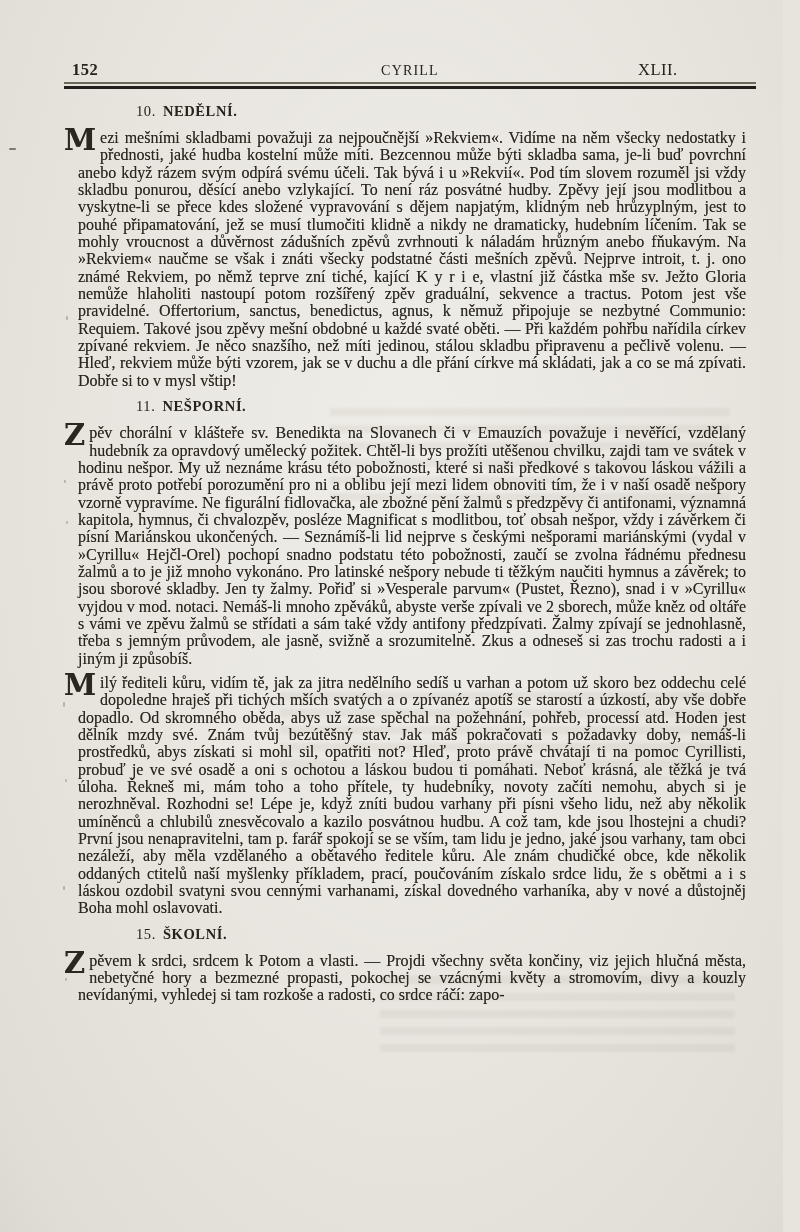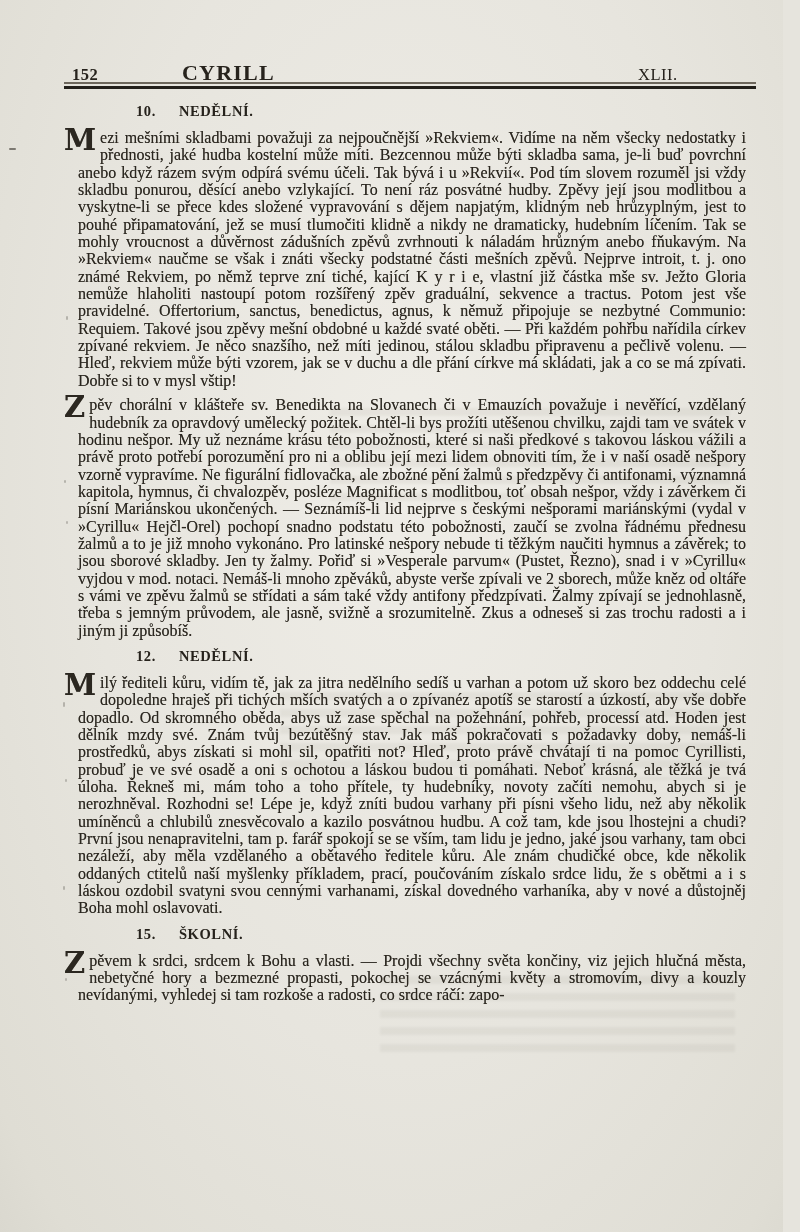--- a/index.html
+++ b/index.html
@@ -14,35 +14,35 @@
     background:
       radial-gradient(ellipse at 52% 38%, #efede7 0%, #e7e5de 55%, #dfddd4 92%, #dad8cf 100%);
     color:#27231d;
   }
   
   .running-head{
     position:absolute;top:60px;left:72px;width:676px;
     display:flex;align-items:baseline;
   }
   .running-head .pageno{flex:0 0 110px;font-size:16.5px;letter-spacing:.5px;font-weight:bold;}
-  .running-head .jtitle{flex:1 1 auto;text-align:left;font-size:22px;font-weight:bold;letter-spacing:1.2px;}
+  .running-head .jtitle{flex:1 1 auto;text-align:center;font-size:14px;font-weight:normal;letter-spacing:1.2px;}
   .running-head .volume{flex:0 0 110px;text-align:left;font-size:16.5px;letter-spacing:.5px;}
   .head-rule{position:absolute;top:82px;left:64px;width:692px;}
   .head-rule .thin{height:1.5px;background:#6d675c;}
   .head-rule .thick{height:3px;background:#221f1a;margin-top:2px;}
   
   .content{
     position:absolute;top:94px;left:78px;width:668px;
   }
   .section-heading{
     margin:9px 0 9px 58px;
     font-size:14.5px;font-weight:bold;letter-spacing:.6px;
     color:#26221c;
   }
-  .section-heading .num{font-weight:bold;margin-right:23px;}
+  .section-heading .num{font-weight:normal;margin-right:7px;}
   .para{
     margin:0 0 7px 0;
     font-size:16px;line-height:17.35px;
     text-align:justify;
     color:#2a261f;
     text-shadow:0 0 .3px rgba(40,36,28,.55);
   }
   .initial{
     float:left;
     font-family:"DejaVu Serif",serif;
@@ -77,31 +77,31 @@
     <div class="thick"></div>
   </div>
 
   <div class="content">
 
     <div class="section-heading">
       <span class="num">10.</span><span>NEDĚLNÍ.</span>
     </div>
     <p class="para"><span class="initial">M</span><span>ezi mešními skladbami považuji za nejpoučnější »Rekviem«. Vidíme na něm všecky nedostatky i přednosti, jaké hudba kostelní může míti. Bezcennou může býti skladba sama, je-li buď povrchní anebo když rázem svým odpírá svému účeli. Tak bývá i u »Rekvií«. Pod tím slovem rozuměl jsi vždy skladbu ponurou, děsící anebo vzlykající. To není ráz posvátné hudby. Zpěvy její jsou modlitbou a vyskytne-li se přece kdes složené vypravování s dějem napjatým, klidným neb hrůzyplným, jest to pouhé připamatování, jež se musí tlumočiti klidně a nikdy ne dramaticky, hudebním líčením. Tak se mohly vroucnost a důvěrnost zádušních zpěvů zvrhnouti k náladám hrůzným anebo fňukavým. Na »Rekviem« naučme se však i znáti všecky podstatné části mešních zpěvů. Nejprve introit, t. j. ono známé Rekviem, po němž teprve zní tiché, kající K y r i e, vlastní již částka mše sv. Ježto Gloria nemůže hlaholiti nastoupí potom rozšířený zpěv graduální, sekvence a tractus. Potom jest vše pravidelné. Offertorium, sanctus, benedictus, agnus, k němuž připojuje se nezbytné Communio: Requiem. Takové jsou zpěvy mešní obdobné u každé svaté oběti. — Při každém pohřbu nařídila církev zpívané rekviem. Je něco snazšího, než míti jedinou, stálou skladbu připravenu a pečlivě volenu. — Hleď, rekviem může býti vzorem, jak se v duchu a dle přání církve má skládati, jak a co se má zpívati. Dobře si to v mysl vštip!</span></p>
 
+    <div class="section-heading">
+      <span class="num">11.</span><span>NEŠPORNÍ.</span>
+    </div>
     <p class="para"><span class="initial">Z</span><span>pěv chorální v klášteře sv. Benedikta na Slovanech či v Emauzích považuje i nevěřící, vzdělaný hudebník za opravdový umělecký požitek. Chtěl-li bys prožíti utěšenou chvilku, zajdi tam ve svátek v hodinu nešpor. My už neznáme krásu této pobožnosti, které si naši předkové s takovou láskou vážili a právě proto potřebí porozumění pro ni a oblibu její mezi lidem obnoviti tím, že i v naší osadě nešpory vzorně vypravíme. Ne figurální fidlovačka, ale zbožné pění žalmů s předzpěvy či antifonami, významná kapitola, hymnus, či chvalozpěv, posléze Magnificat s modlitbou, toť obsah nešpor, vždy i závěrkem či písní Mariánskou ukončených. — Seznámíš-li lid nejprve s českými nešporami mariánskými (vydal v »Cyrillu« Hejčl-Orel) pochopí snadno podstatu této pobožnosti, zaučí se zvolna řádnému přednesu žalmů a to je již mnoho vykonáno. Pro latinské nešpory nebude ti těžkým naučiti hymnus a závěrek; to jsou sborové skladby. Jen ty žalmy. Pořiď si »Vesperale parvum« (Pustet, Řezno), snad i v »Cyrillu« vyjdou v mod. notaci. Nemáš-li mnoho zpěváků, abyste verše zpívali ve 2 sborech, může kněz od oltáře s vámi ve zpěvu žalmů se střídati a sám také vždy antifony předzpívati. Žalmy zpívají se jednohlasně, třeba s jemným průvodem, ale jasně, svižně a srozumitelně. Zkus a odneseš si zas trochu radosti a i jiným ji způsobíš.</span></p>
 
-    <div class="section-heading">
-      <span class="num">12.</span><span>NEDĚLNÍ.</span>
-    </div>
     <p class="para"><span class="initial">M</span><span>ilý řediteli kůru, vidím tě, jak za jitra nedělního sedíš u varhan a potom už skoro bez oddechu celé dopoledne hraješ při tichých mších svatých a o zpívanéz apotíš se starostí a úzkostí, aby vše dobře dopadlo. Od skromného oběda, abys už zase spěchal na požehnání, pohřeb, processí atd. Hoden jest dělník mzdy své. Znám tvůj bezútěšný stav. Jak máš pokračovati s požadavky doby, nemáš-li prostředků, abys získati si mohl sil, opatřiti not? Hleď, proto právě chvátají ti na pomoc Cyrillisti, probuď je ve své osadě a oni s ochotou a láskou budou ti pomáhati. Neboť krásná, ale těžká je tvá úloha. Řekneš mi, mám toho a toho přítele, ty hudebníky, novoty začíti nemohu, abych si je nerozhněval. Rozhodni se! Lépe je, když zníti budou varhany při písni všeho lidu, než aby několik umíněnců a chlubilů znesvěcovalo a kazilo posvátnou hudbu. A což tam, kde jsou lhostejni a chudi? První jsou nenapravitelni, tam p. farář spokojí se se vším, tam lidu je jedno, jaké jsou varhany, tam obci nezáleží, aby měla vzdělaného a obětavého ředitele kůru. Ale znám chudičké obce, kde několik oddaných ctitelů naší myšlenky příkladem, prací, poučováním získalo srdce lidu, že s obětmi a i s láskou ozdobil svatyni svou cennými varhanami, získal dovedného varhaníka, aby v nové a důstojněj Boha mohl oslavovati.</span></p>
 
     <div class="section-heading">
       <span class="num">15.</span><span>ŠKOLNÍ.</span>
     </div>
-    <p class="para"><span class="initial">Z</span><span>pěvem k srdci, srdcem k Bohu a vlasti. — Projdi všechny světa končiny, viz jejich hlučná města, nebetyčné hory a bezmezné propasti, pokochej se vzácnými květy a stromovím, divy a kouzly nevídanými, vyhledej si tam rozkoše a radosti, co srdce ráčí: zapo-</span></p>
+    <p class="para"><span class="initial">Z</span><span>pěvem k srdci, srdcem k Potom a vlasti. — Projdi všechny světa končiny, viz jejich hlučná města, nebetyčné hory a bezmezné propasti, pokochej se vzácnými květy a stromovím, divy a kouzly nevídanými, vyhledej si tam rozkoše a radosti, co srdce ráčí: zapo-</span></p>
 
   </div>
 
   <div class="ghost" style="top:404px;left:330px;width:400px;height:98px;"></div>
   <div class="ghost" style="top:688px;left:280px;width:450px;height:92px;"></div>
   <div class="ghost" style="top:972px;left:380px;width:355px;height:82px;"></div>
 
   <div class="speck" style="top:148px;left:9px;width:7px;height:2px;opacity:.65;"></div>
   <div class="speck" style="top:316px;left:66px;width:2px;height:4px;opacity:.3;"></div>
   <div class="speck" style="top:480px;left:64px;width:2px;height:3px;opacity:.3;"></div>

